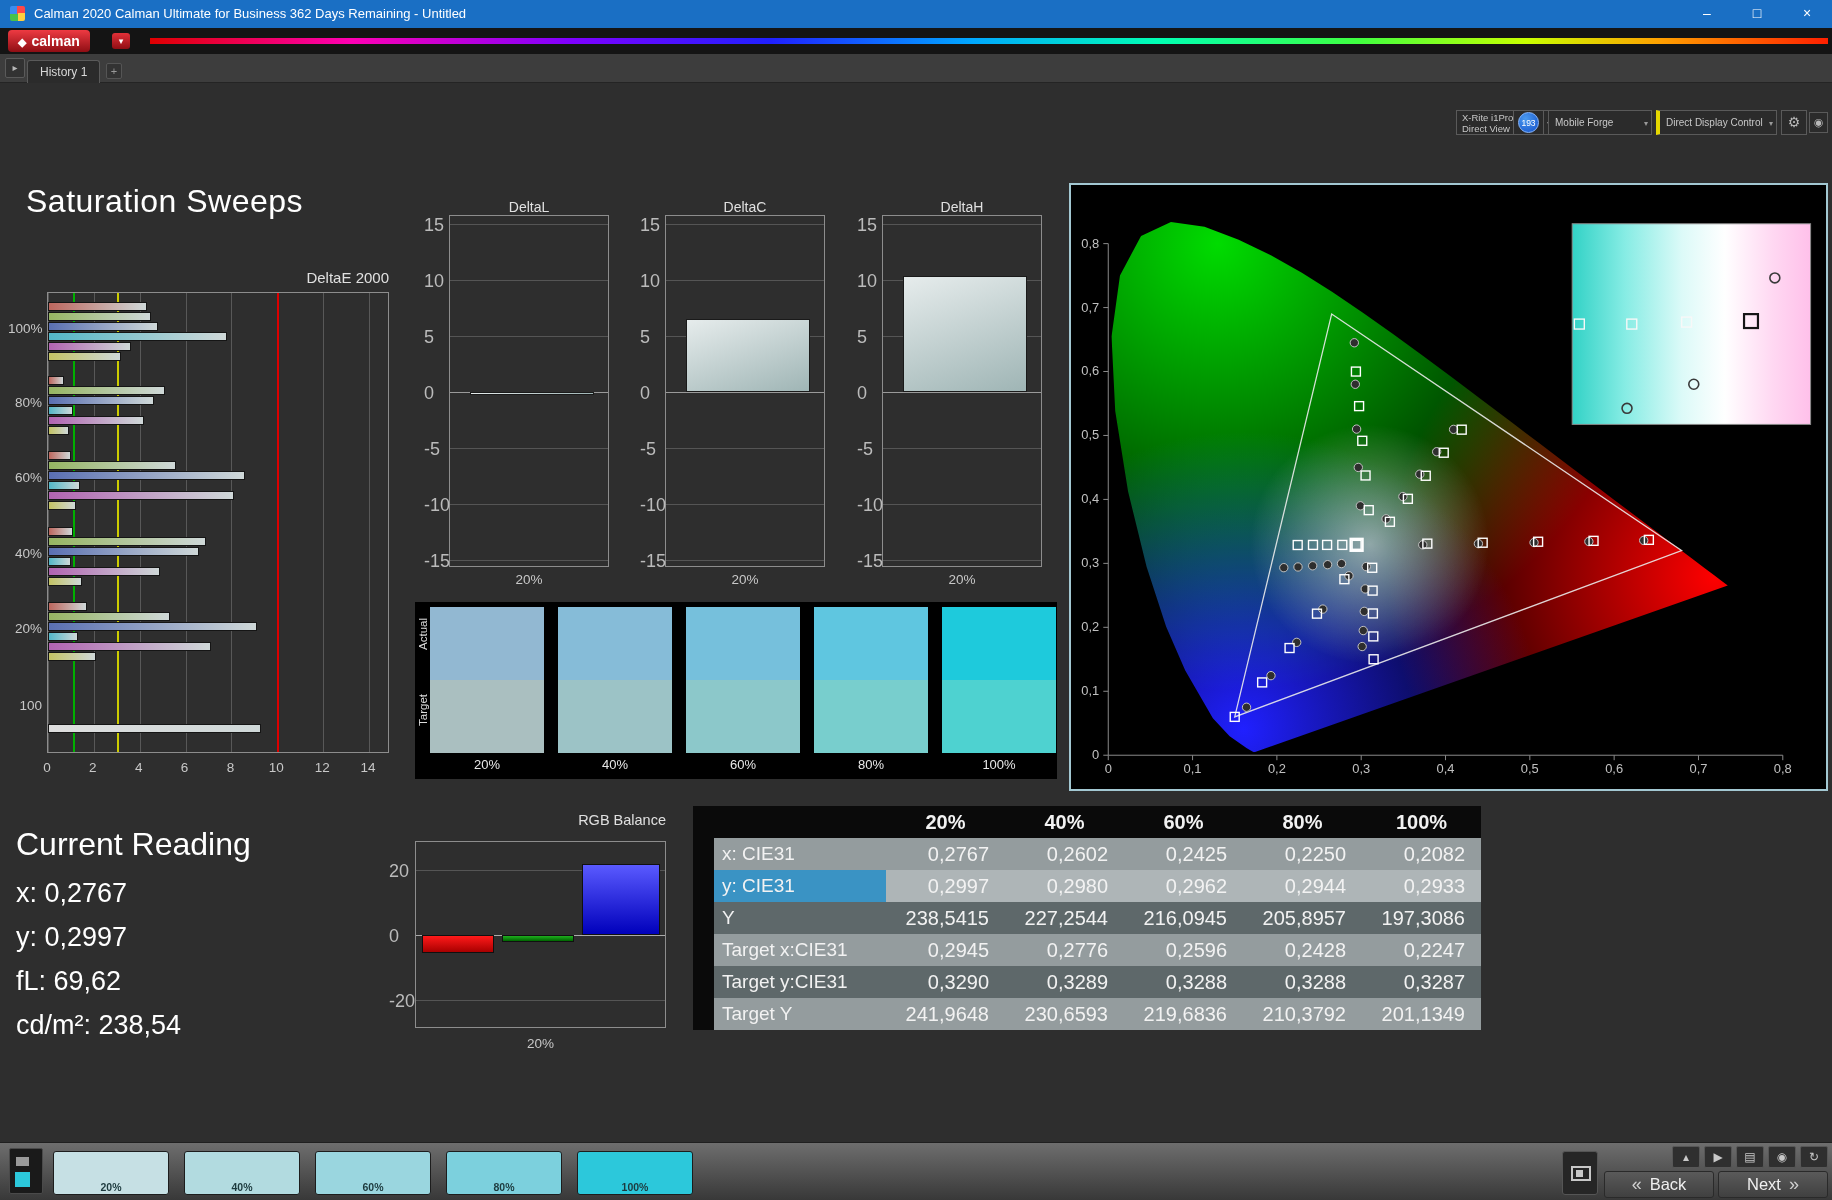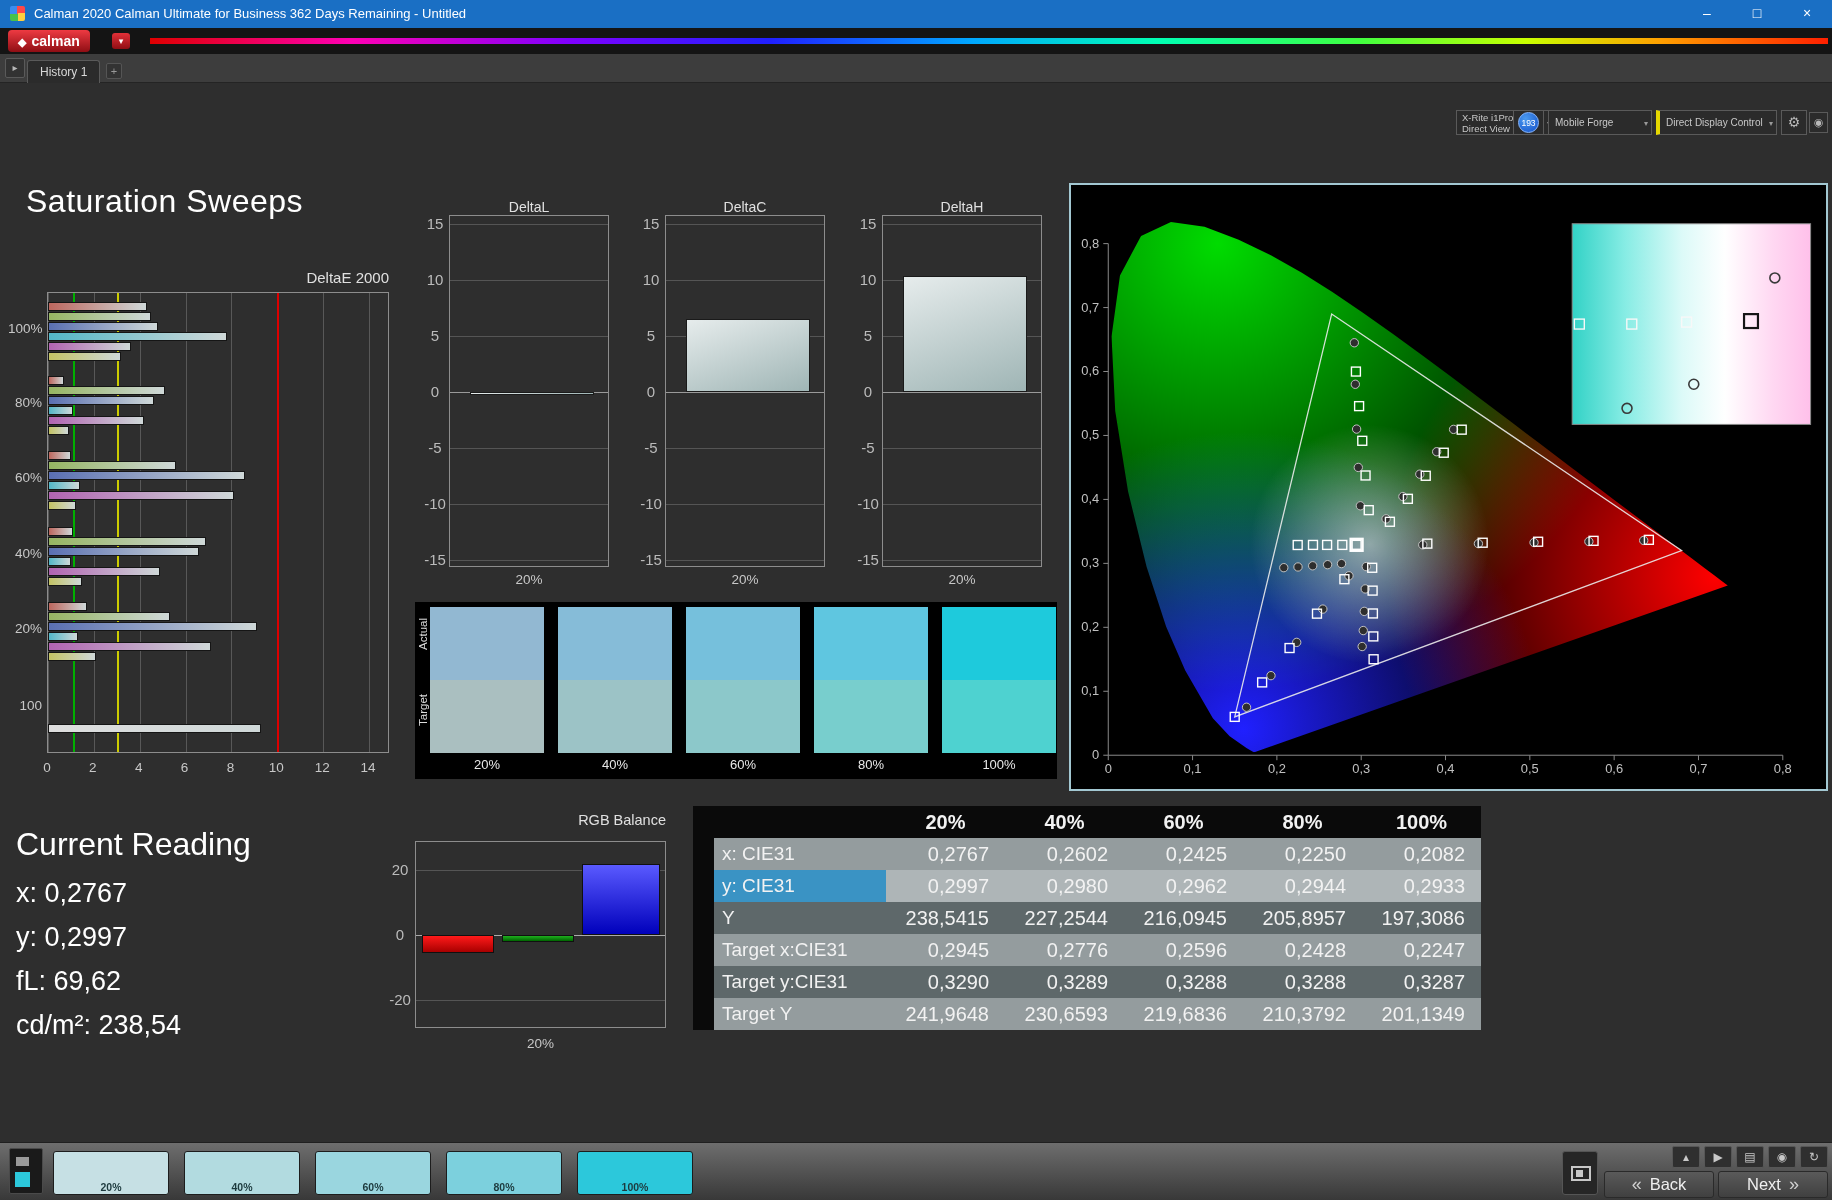--- a/index.html
+++ b/index.html
@@ -67,21 +67,21 @@
   .bar-h { position:absolute; height:9px; border:1px solid #151515; }
   .de-xtick { position:absolute; top:494px; transform:translateX(-50%); font-size:13.5px; color:#c8c8c8; }
   .de-ylab { position:absolute; left:0; width:34px; text-align:right; font-size:13.5px; color:#c8c8c8; }
 
   
   .mini-chart { position:absolute; width:200px; height:400px; }
   #chart-deltaL { left:424px; top:198px; } #chart-deltaC { left:640px; top:198px; } #chart-deltaH { left:857px; top:198px; }
   .mini-title { position:absolute; left:25px; top:1px; width:160px; text-align:center; font-size:14px; color:#e0e0e0; }
   .mini-plot { position:absolute; left:25px; top:17px; width:160px; height:352px; border:1px solid #8d8d8d; }
   .mini-xlabel { position:absolute; left:25px; top:374px; width:160px; text-align:center; font-size:13.5px; color:#c8c8c8; }
-  .mini-ytick { position:absolute; left:0; width:22px; text-align:center; font-size:15px; color:#bbb; }
+  .mini-ytick { position:absolute; left:0; width:22px; text-align:left; font-size:18px; color:#bbb; }
   .hgrid { position:absolute; left:0; right:0; height:1px; background:#555; }
   .mini-bar { position:absolute; background:linear-gradient(160deg,#e6ecec,#9fb5b5); border:1px solid #1a1a1a; }
 
   
   #swatch-strip { position:absolute; left:415px; top:602px; width:642px; height:177px; background:#000; }
   .v-label { position:absolute; left:2px; writing-mode:vertical-rl; transform:rotate(180deg); font-size:11.5px; color:#ddd; }
   #vlabel-actual { top:16px; } #vlabel-target { top:92px; }
   .strip-col { position:absolute; top:5px; width:114px; height:168px; }
   .strip-half { position:absolute; left:0; width:114px; height:73px; }
   .strip-label { position:absolute; top:150px; left:0; width:114px; text-align:center; font-size:13px; color:#e8e8e8; }

